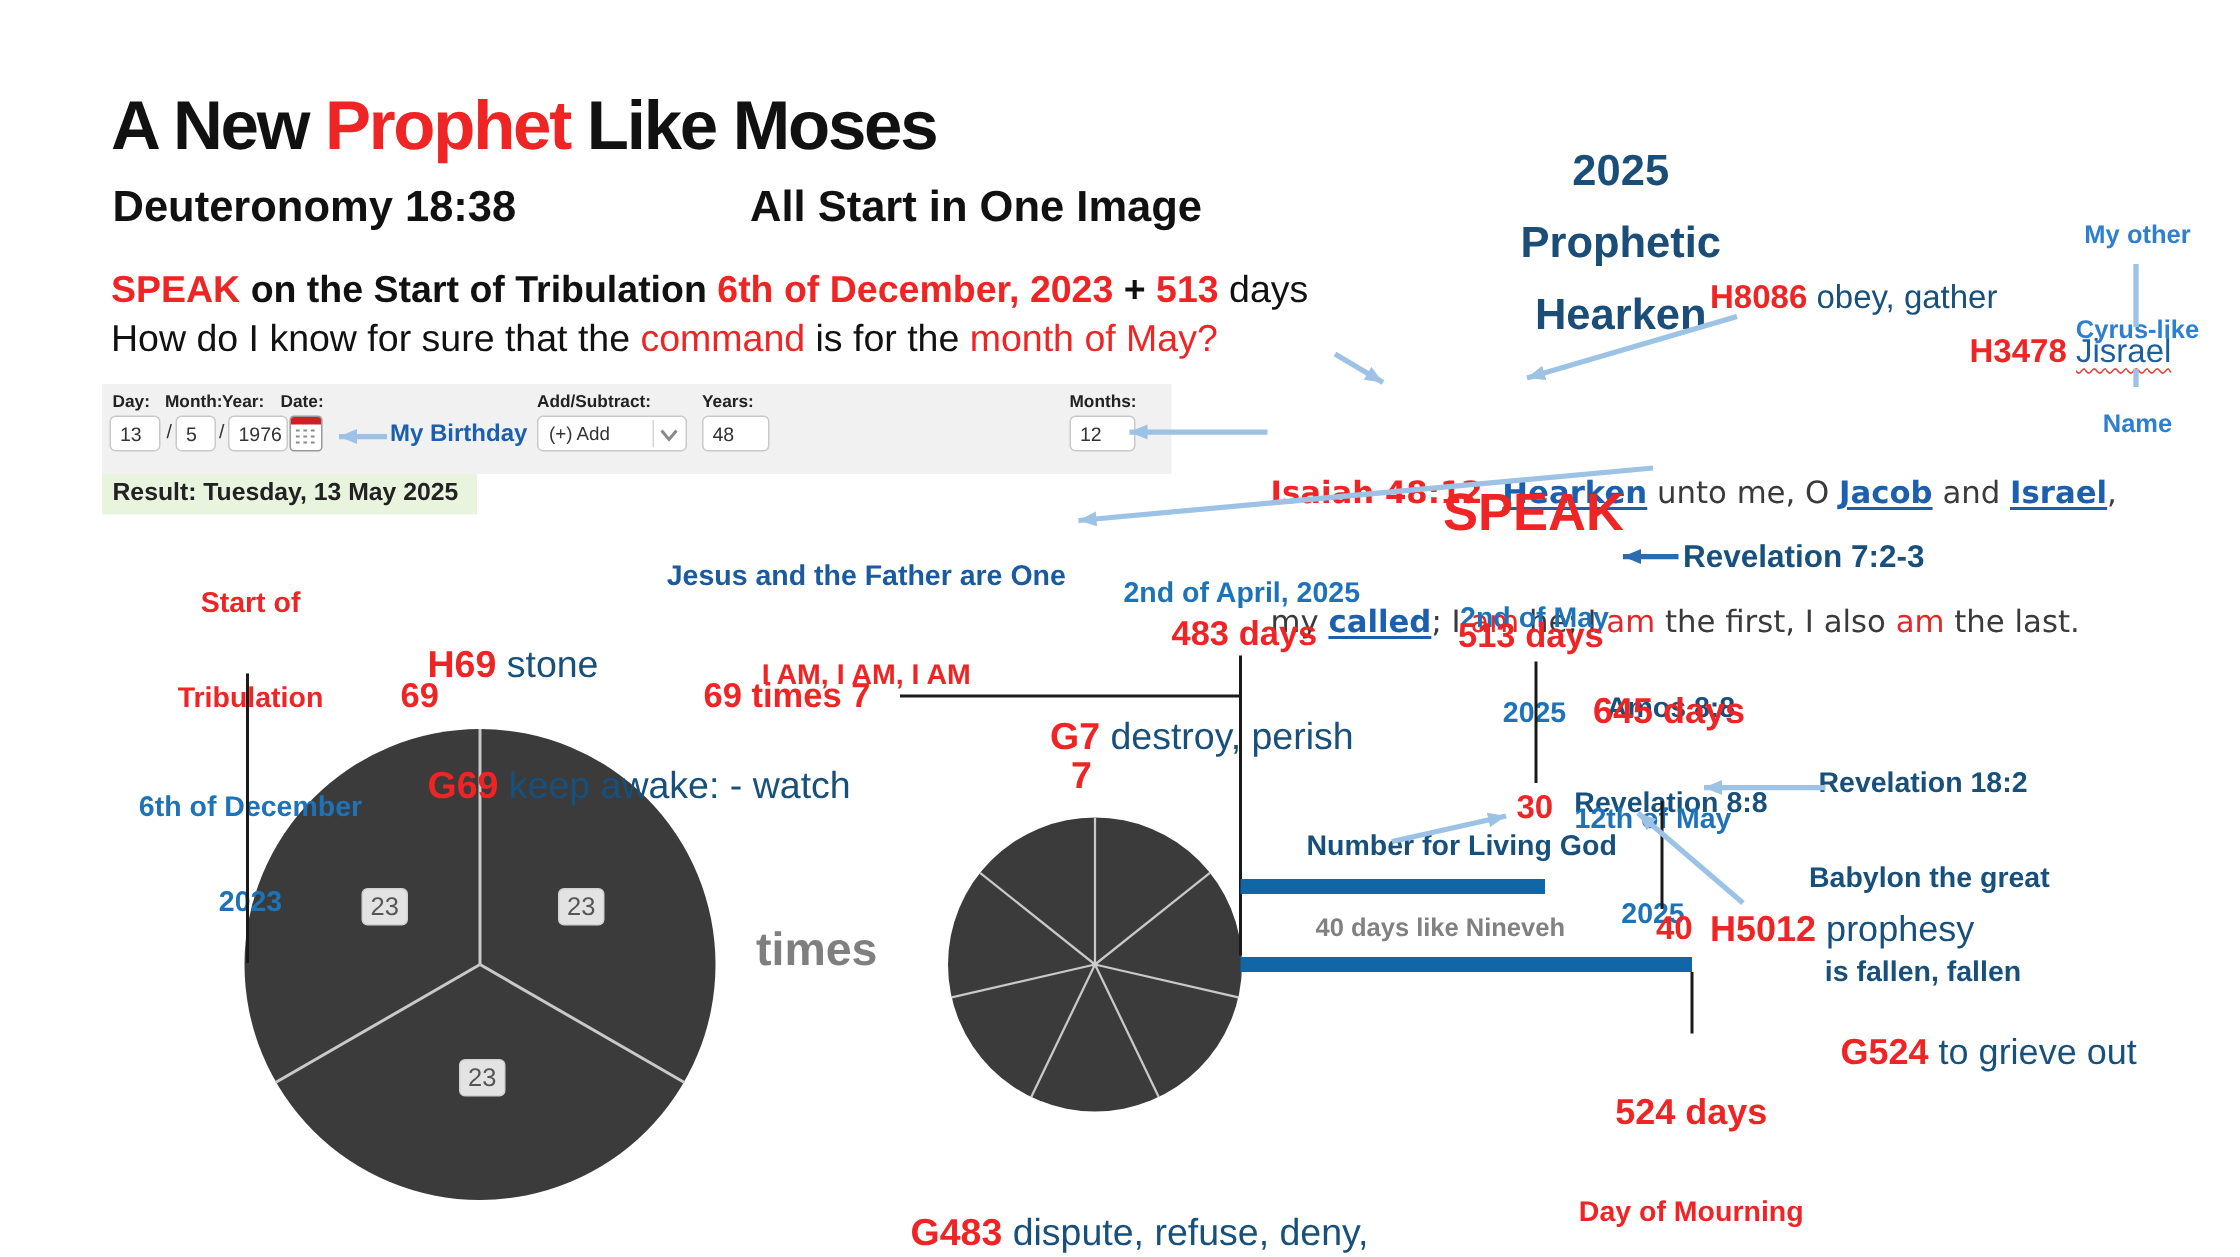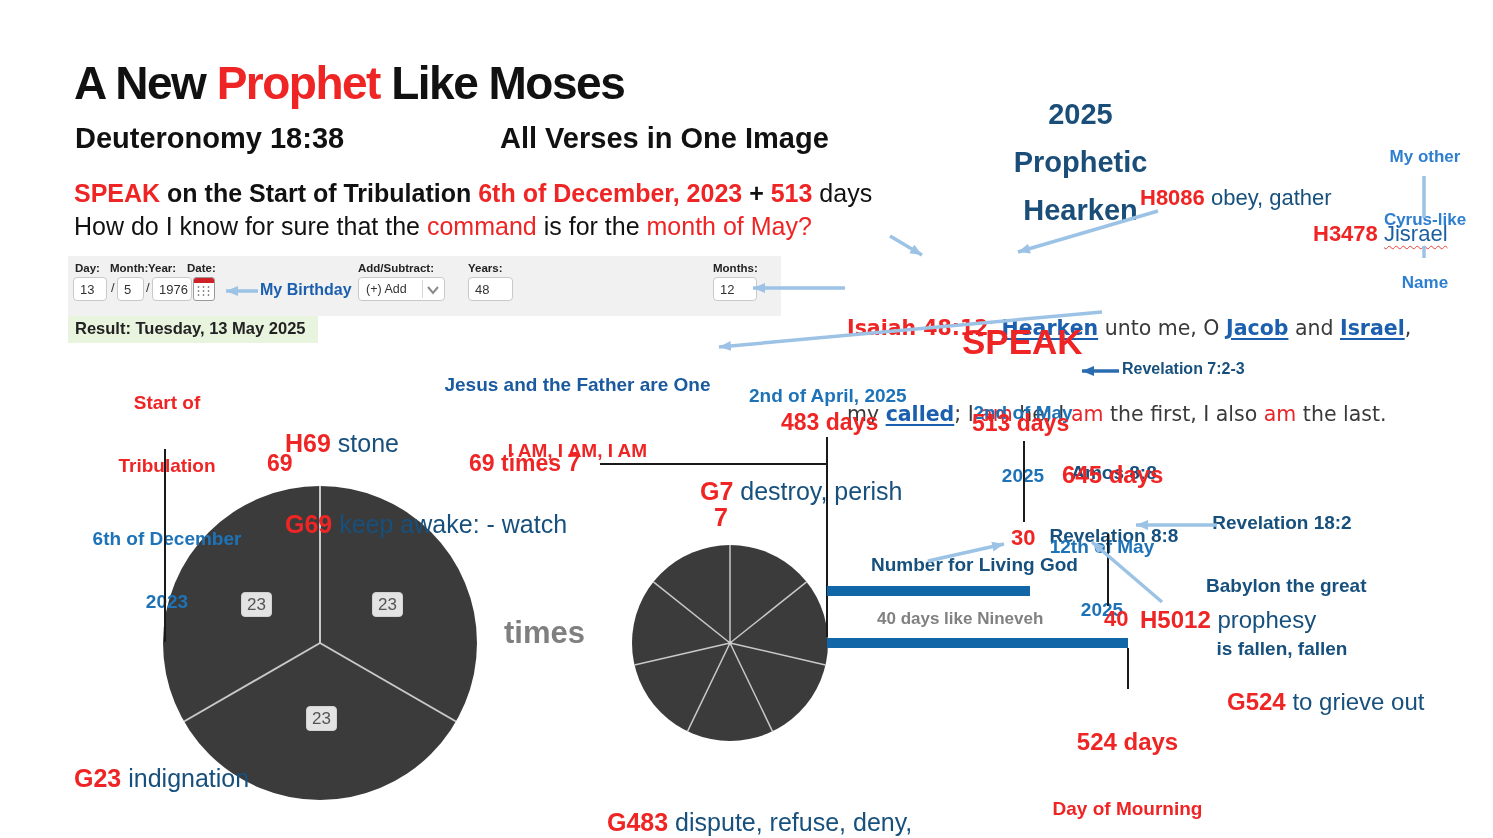--- a/index.html
+++ b/index.html
@@ -25,21 +25,21 @@
   #calc input{position:absolute;top:21px;height:24px;box-sizing:border-box;background:#fff;
               border:1px solid #c9c9c9;border-radius:4px;font:13px "Liberation Sans",sans-serif;
               color:#333;padding:0 0 0 6px}
   #calc .slash{position:absolute;top:24px;font-size:13px;color:#333}
   .calendar{position:absolute;left:125px;top:21px;width:22px;height:24px;background:#fff;
             border:1px solid #9a9a9a;border-radius:3px;box-sizing:border-box;cursor:pointer}
   .calendar .cap{height:5px;background:#cf2027;border-radius:2px 2px 0 0}
   .calendar .grid{width:16px;height:13px;margin:2px auto 0;
             background-image:radial-gradient(#8a8a8a 1.1px,transparent 1.2px);
             background-size:5px 4px}
-  .select{position:absolute;left:290px;top:21px;width:87px;height:24px;background:#fff;
+  .select{position:absolute;left:290px;top:21px;width:100px;height:24px;background:#fff;
           border:1px solid #c9c9c9;border-radius:4px;box-sizing:border-box;cursor:pointer}
   .select .val{position:absolute;left:7px;top:4px;font-size:12.5px;color:#333}
   .select .sep{position:absolute;right:21px;top:2px;bottom:2px;width:1px;background:#d6d6d6}
   .select svg{position:absolute;right:4px;top:7px}
   #result{position:absolute;left:68px;top:316px;background:#e9f4df;padding:3px 12px 5px 7px;
           font-size:16.5px;font-weight:bold;color:#222;white-space:pre}
   .pie-tag{position:absolute;background:#e3e3e3;color:#555;font-size:17px;line-height:21px;
            padding:1px 5px;border-radius:4px;border:1px solid #d2d2d2}
 </style>
 </head>
@@ -66,21 +66,21 @@
         <line x1="730" y1="643" x2="687.5" y2="731.3"></line>
         <line x1="730" y1="643" x2="634.5" y2="664.9"></line>
         <line x1="730" y1="643" x2="653.4" y2="581.9"></line>
       </g>
       <circle cx="730" cy="643" r="2" fill="#cccccc"></circle>
     </g>
   </svg>
 
   <div class="abs b" style="left:74px;top:56px;font-size:46px;letter-spacing:-1.5px"><span>A New </span><span class="red">Prophet</span><span> Like Moses</span></div>
   <div class="abs b" style="left:75px;top:122px;font-size:29px">Deuteronomy 18:38</div>
-  <div class="abs b" style="left:500px;top:122px;font-size:29px">All Verses in One Image</div>
+  <div class="abs b" style="left:500px;top:122px;font-size:29px">All Start in One Image</div>
 
 
   <div class="abs b ctr" style="left:978px;top:90px;width:205px;font-size:29px;line-height:48px;color:#1a4e79;white-space:normal">
     <div>2025 Prophetic</div>
     <div>Hearken</div>
   </div>
 
   <div class="abs b ctr lblu" style="left:1376px;top:104px;width:98px;font-size:17px;line-height:21px">
     <div>My other</div>
     <div>Cyrus-like</div>
@@ -136,21 +136,21 @@
   <div class="abs b ctr" style="left:440px;top:330px;width:275px;font-size:19px;line-height:22px">
     <div style="color:#1b5a9e">Jesus and the Father are One</div>
     <div class="red">I AM, I AM, I AM</div>
   </div>
 
   <div class="abs b red" style="left:962px;top:322px;font-size:35px">SPEAK</div>
   <div class="abs b ctr blu" style="left:963px;top:360px;width:120px;font-size:19px;line-height:21px">
     <div>2nd of May</div>
     <div>2025</div>
   </div>
-  <div class="abs b db" style="left:1122px;top:360px;font-size:16px">Revelation 7:2-3</div>
+  <div class="abs b db" style="left:1122px;top:360px;font-size:21px">Revelation 7:2-3</div>
   <div class="abs b red" style="left:972px;top:410px;font-size:23px">513 days</div>
   <div class="abs b ctr db" style="left:1048px;top:420px;width:132px;font-size:19px;line-height:21px">
     <div>Amos 8:8</div>
     <div>Revelation 8:8</div>
   </div>
   <div class="abs b red" style="left:1062px;top:461px;font-size:24px">645 days</div>
   <div class="abs b ctr blu" style="left:1046px;top:494px;width:112px;font-size:19px;line-height:21px">
     <div>12th of May</div>
     <div>2025</div>
   </div>
@@ -187,21 +187,20 @@
   <div class="abs b red" style="left:469px;top:450px;font-size:23px">69 times 7</div>
   <div class="abs b blu" style="left:749px;top:385px;font-size:19px">2nd of April, 2025</div>
   <div class="abs b red" style="left:781px;top:409px;font-size:23px">483 days</div>
   <div class="abs" style="left:700px;top:477px;font-size:25px"><span class="red b">G7</span><span class="db"> destroy, perish</span></div>
   <div class="abs b red" style="left:714px;top:503px;font-size:25px">7</div>
   <div class="abs b" style="left:504px;top:615px;font-size:31px;color:#7f7f7f">times</div>
   <div class="abs" style="left:607px;top:747px;font-size:25px;line-height:30px">
     <div><span class="red b">G483</span><span class="db"> dispute, refuse, deny,</span></div>
     
   </div>
-  <div class="abs" style="left:74px;top:764px;font-size:25px"><span class="red b">G23</span><span class="db"> indignation</span></div>
 
   <div class="pie-tag" style="left:241px;top:592px">23</div>
   <div class="pie-tag" style="left:372px;top:592px">23</div>
   <div class="pie-tag" style="left:306px;top:706px">23</div>
 
   <svg class="layer" width="1493" height="838">
     <defs>
       <marker id="ah-light" markerUnits="userSpaceOnUse" markerWidth="15" markerHeight="12" refX="12" refY="5" orient="auto">
         <path d="M0,0 L12,5 L0,10 z" fill="#9cc3e5"></path>
       </marker>

